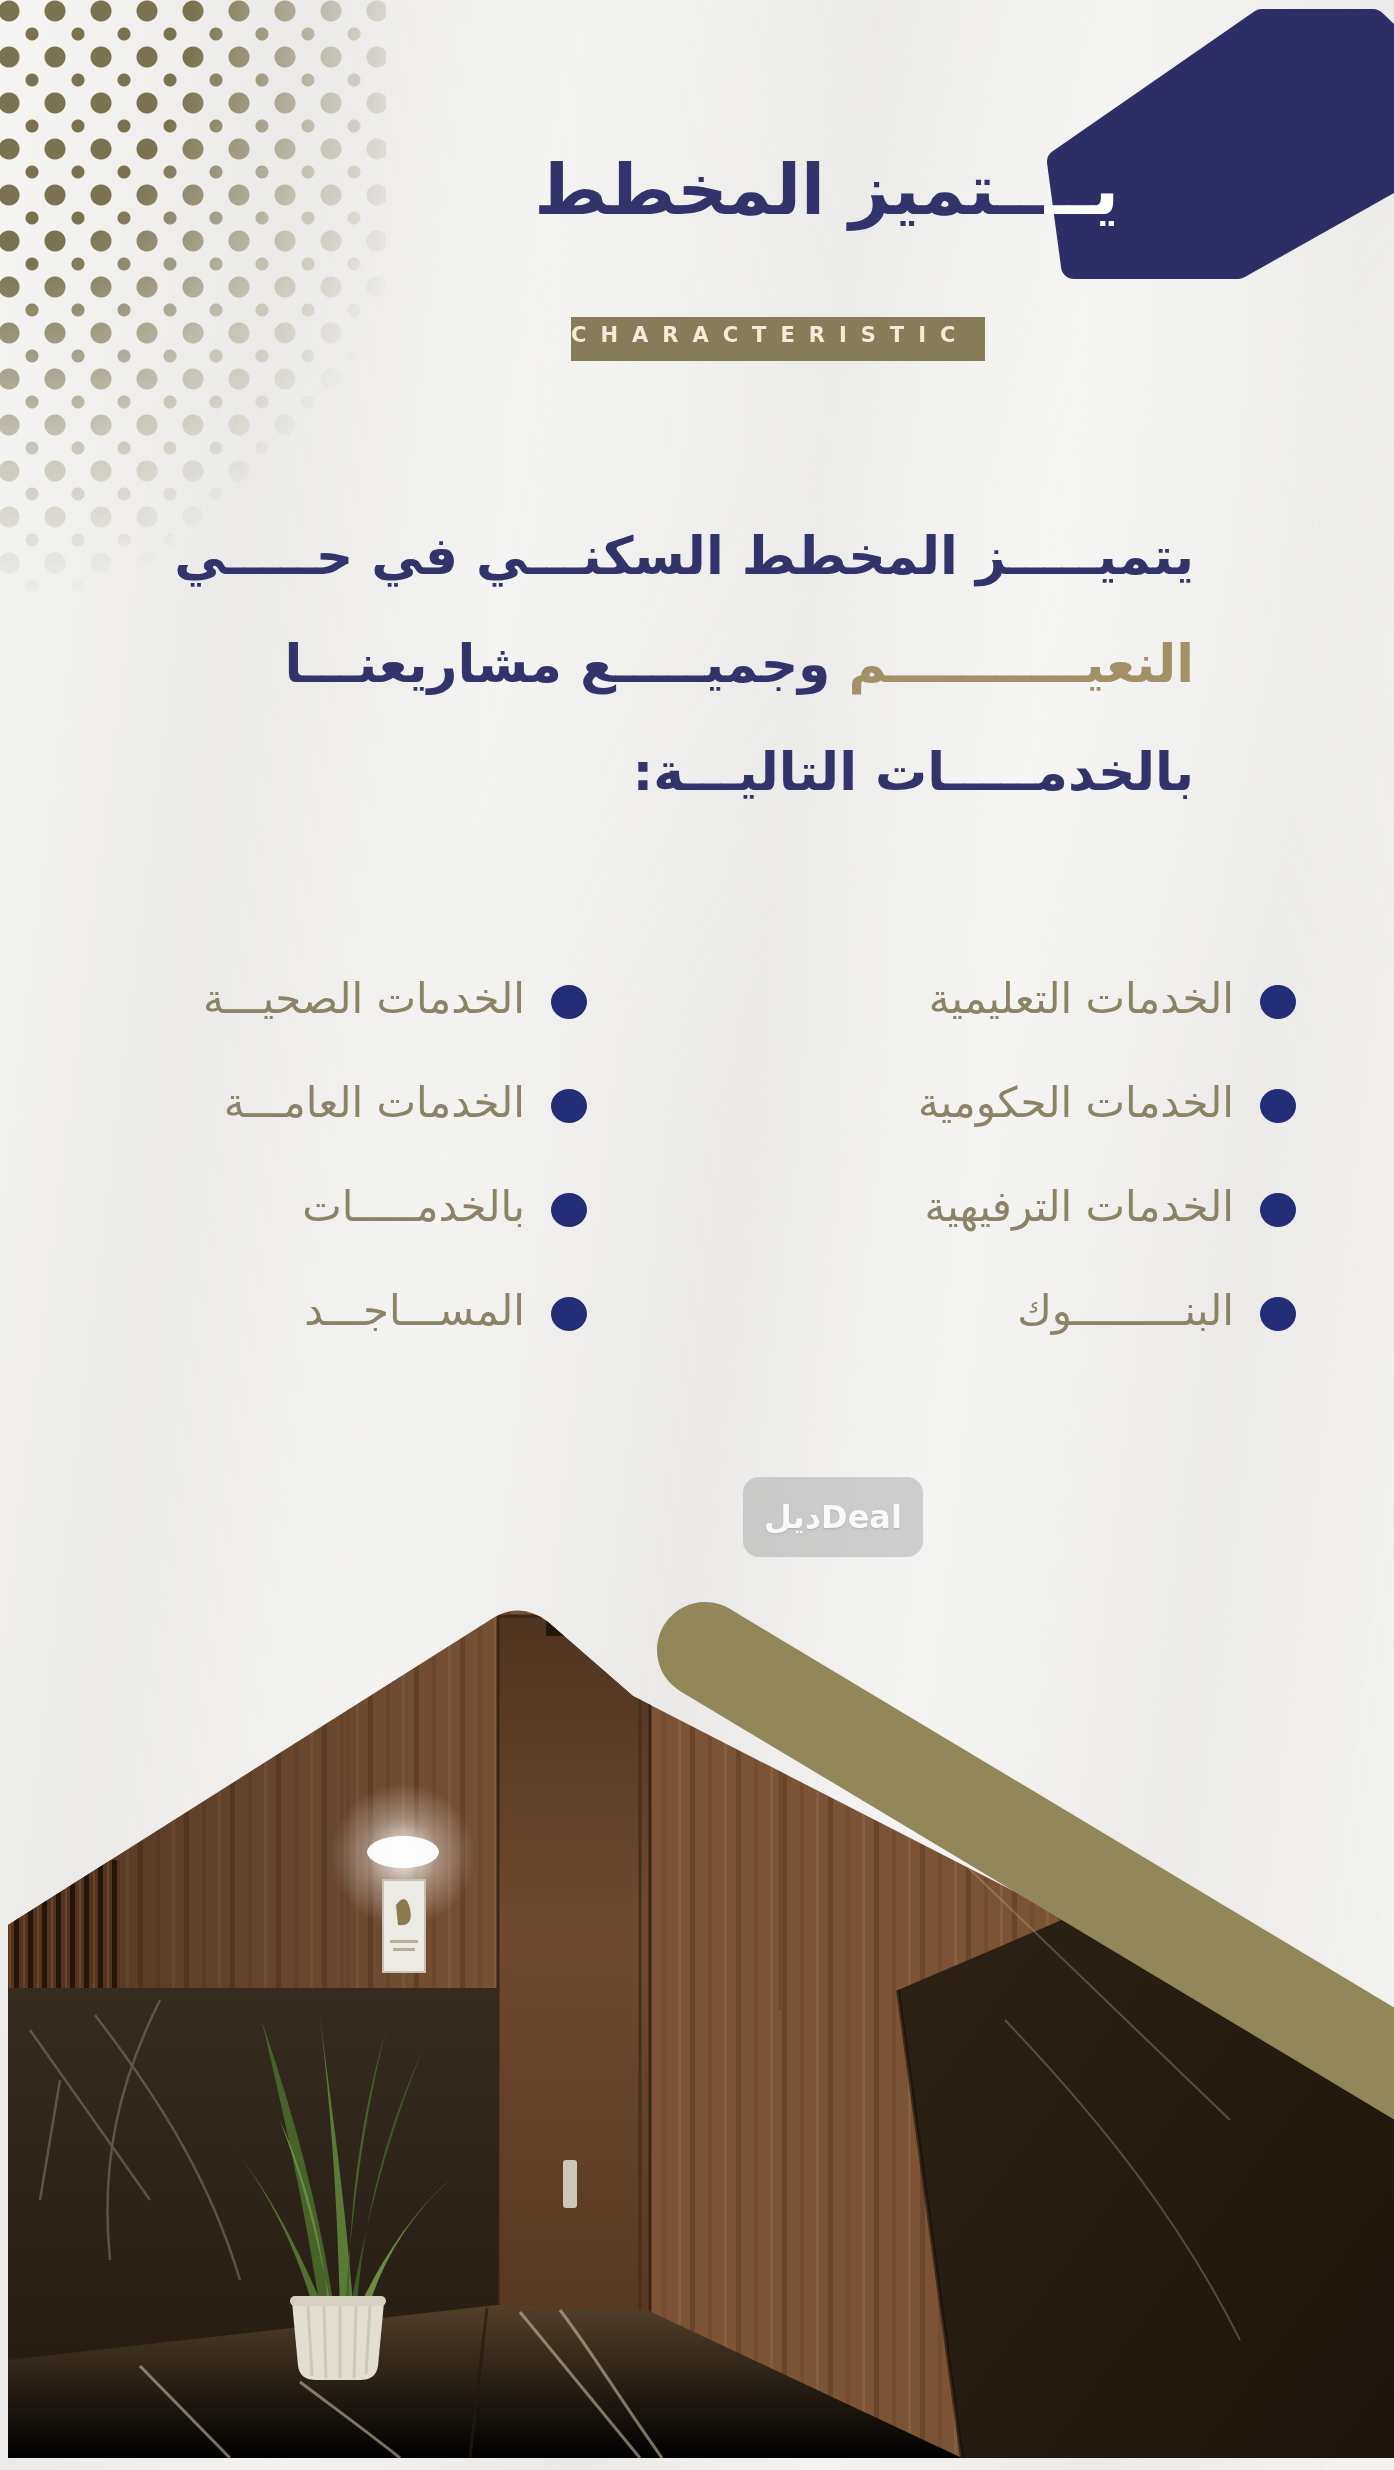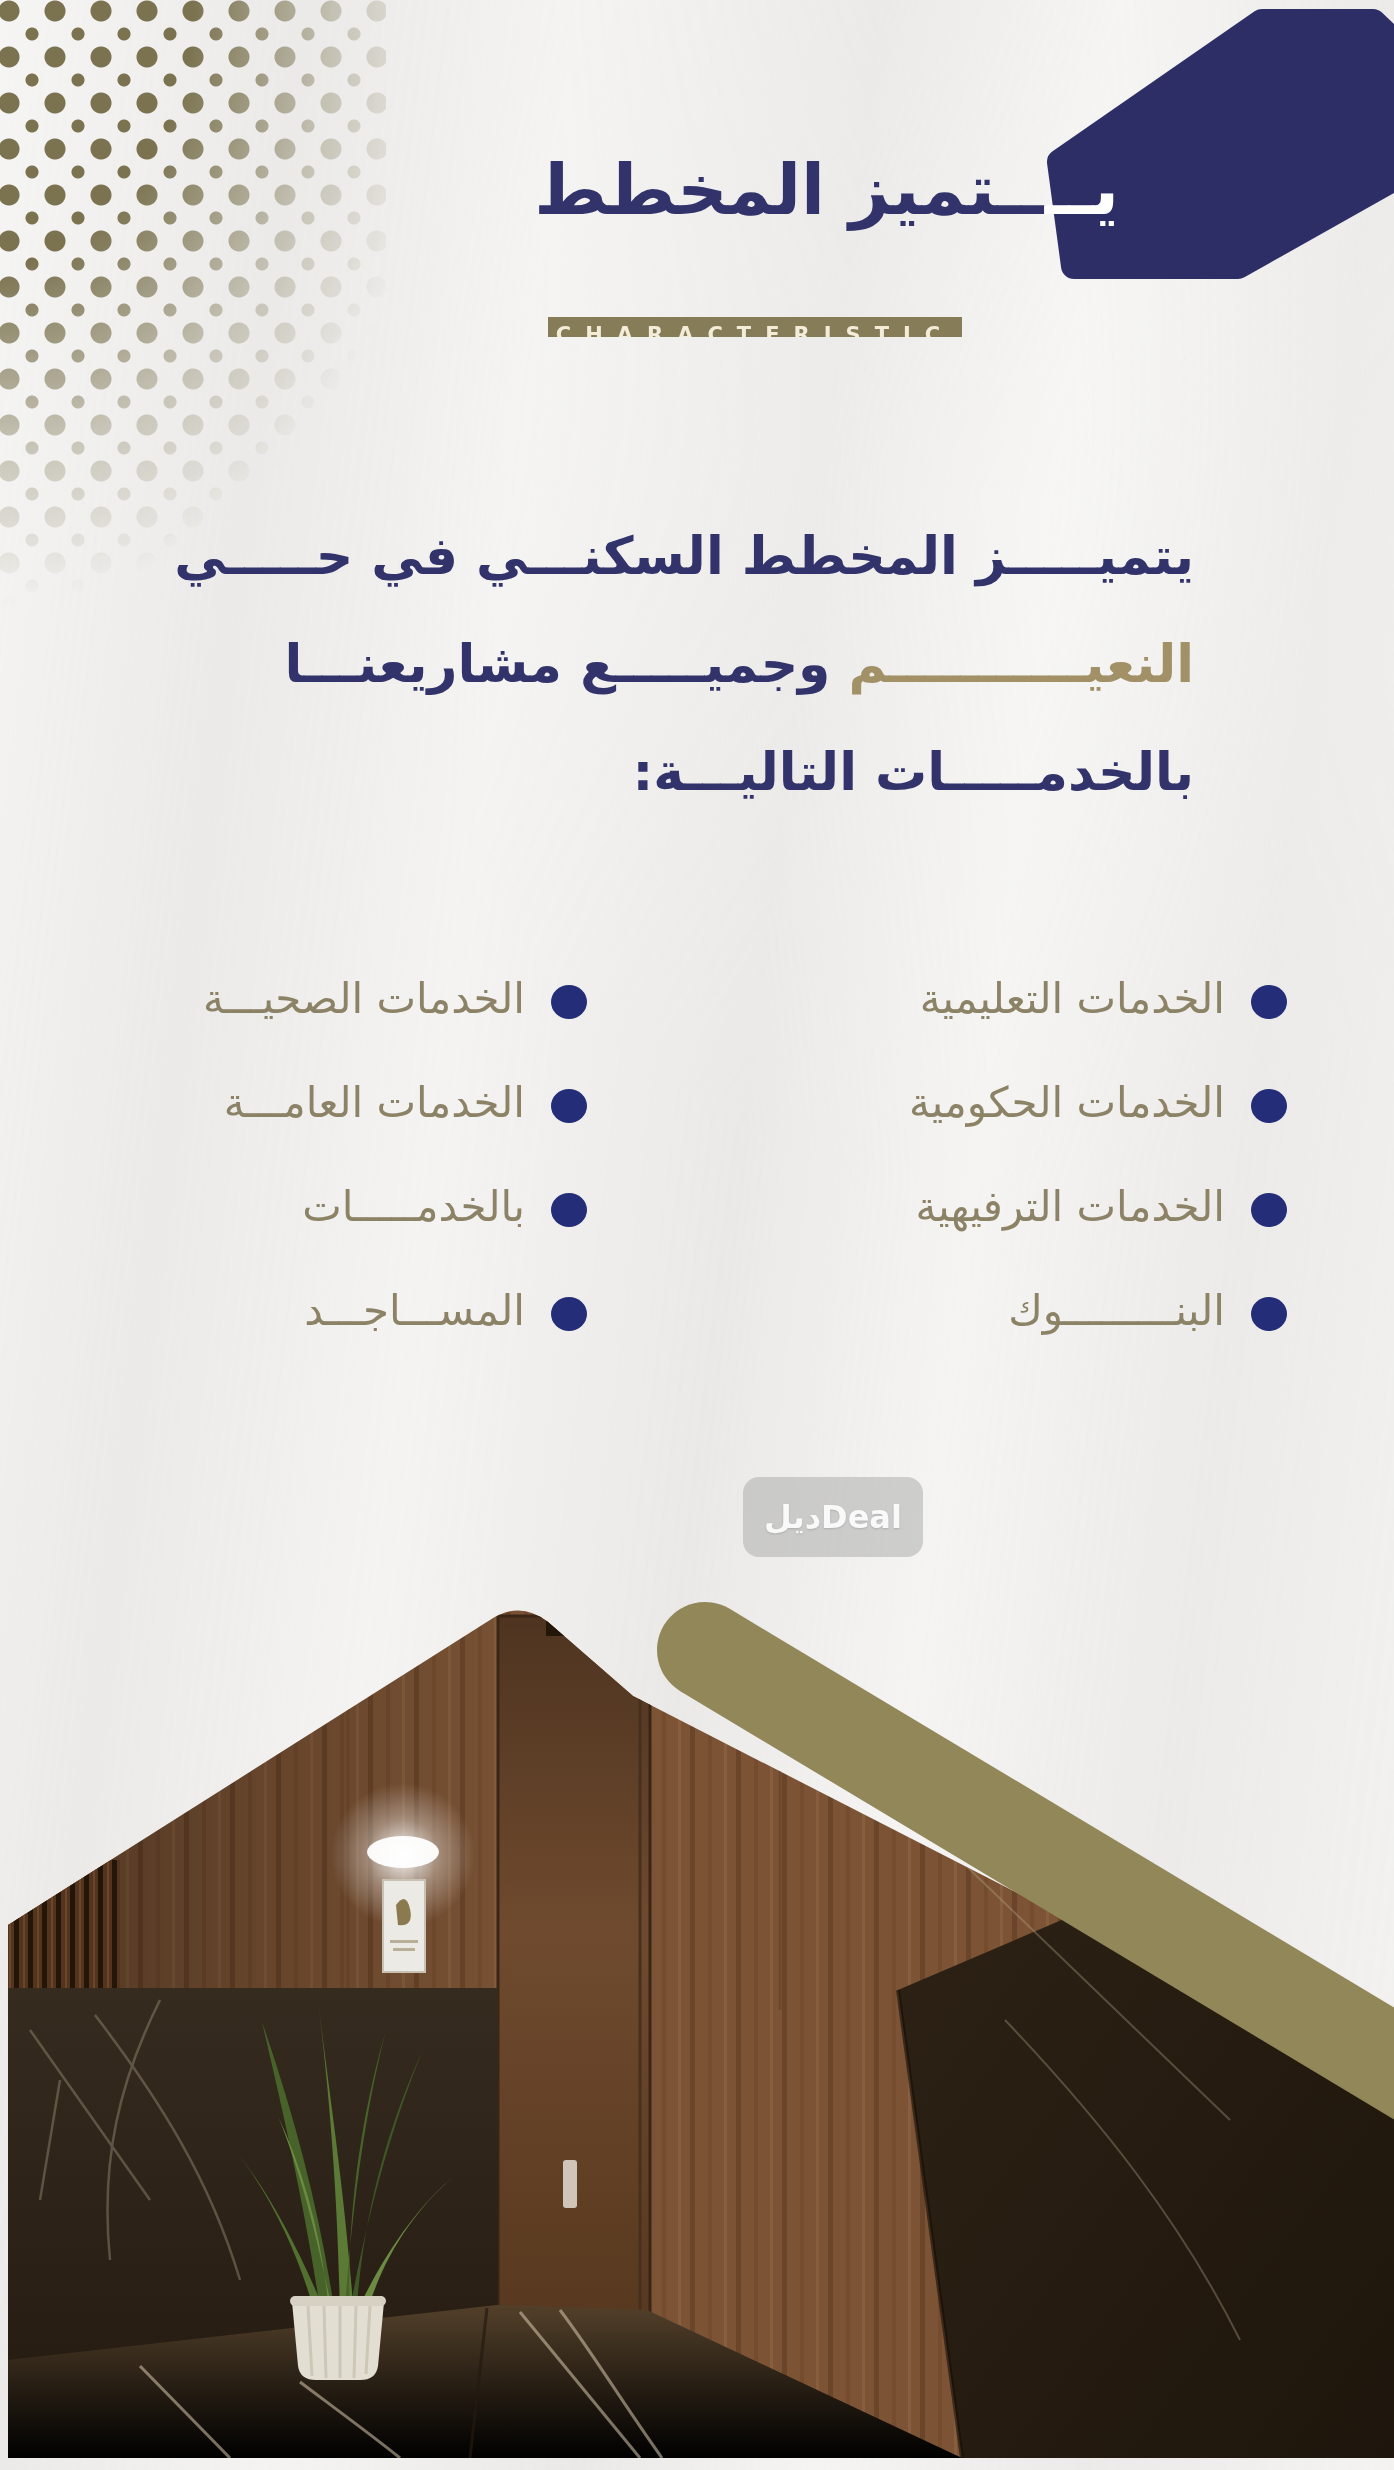--- a/index.html
+++ b/index.html
@@ -35,37 +35,37 @@
   .corner-svg{position:absolute;top:0;left:0;width:1394px;height:300px;}
   .title{
     position:absolute;top:150px;right:275px;margin:0;
     direction:rtl;white-space:nowrap;
     font-size:70px;font-weight:bold;line-height:1.15;
     color:var(--text-navy,#32336b);
     letter-spacing:0;
   }
   .title .t-white{color:#ffffff;}
   .badge{
-    position:absolute;left:548px;top:317px;width:414px;height:20px;
+    position:absolute;left:571px;top:317px;width:414px;height:44px;
     background:var(--badge-bg,#867d58);
     color:var(--badge-text,#f3ecd8);
     font-size:21px;font-weight:bold;letter-spacing:14px;
-    text-align:center;line-height:37px;white-space:nowrap;overflow:hidden;
+    line-height:37px;white-space:nowrap;overflow:hidden;
   }
   .intro{
     position:absolute;top:486px;right:184px;margin:16px;width:1110px;
     direction:rtl;text-align:right;
     font-size:52px;font-weight:bold;line-height:108px;
     color:var(--text-navy,#32336b);
   }
   .intro span{display:block;white-space:nowrap;}
   .intro .inline{display:inline;}
   .intro .hl{color:var(--gold-highlight,#a29066);}
   .svc-col{position:absolute;top:950px;width:560px;}
-  .svc-col.right{right:107px;text-align:right;}
+  .svc-col.right{right:98px;text-align:right;}
   .svc-col.left{right:807px;}
   .svc{
     display:flex;align-items:center;direction:rtl;
     height:104px;gap:26px;
   }
   .svc .bullet{
     flex:0 0 auto;width:36px;height:34px;border-radius:50%;
     background:var(--bullet,#232d78);
   }
   .svc .svc-label{

